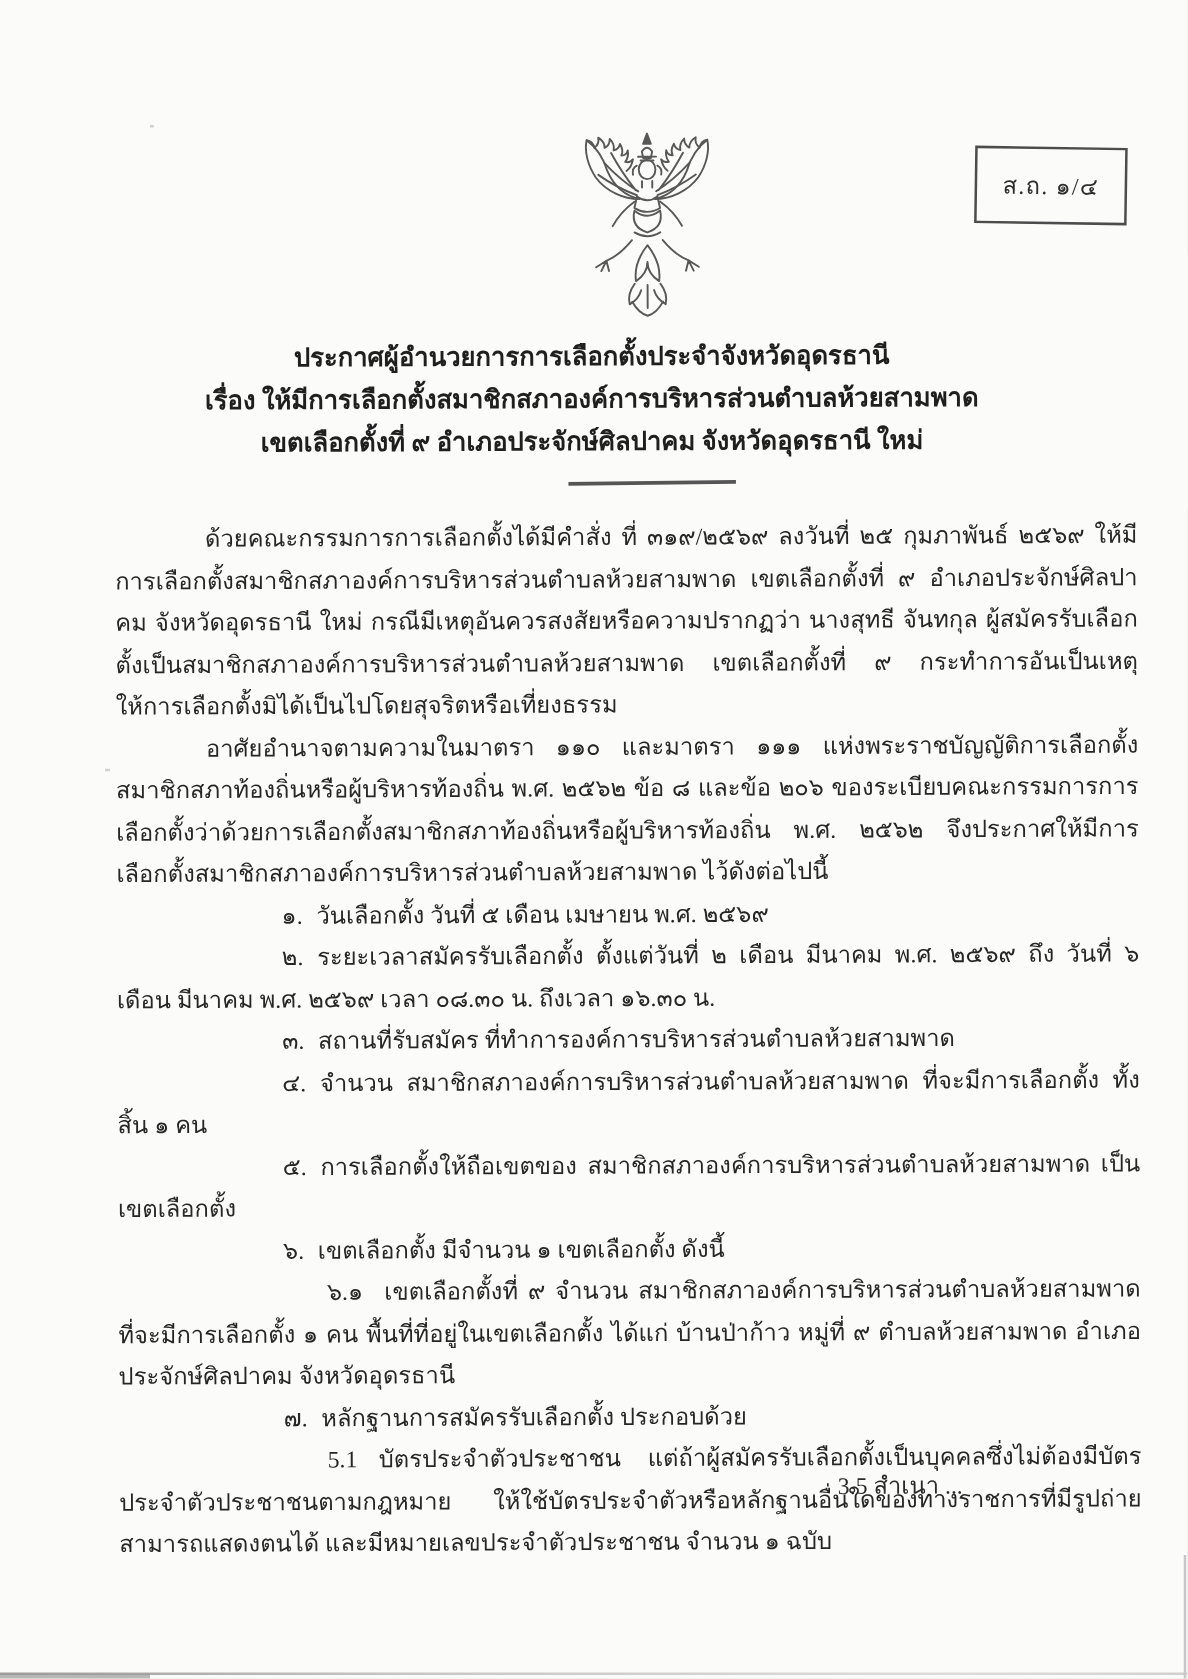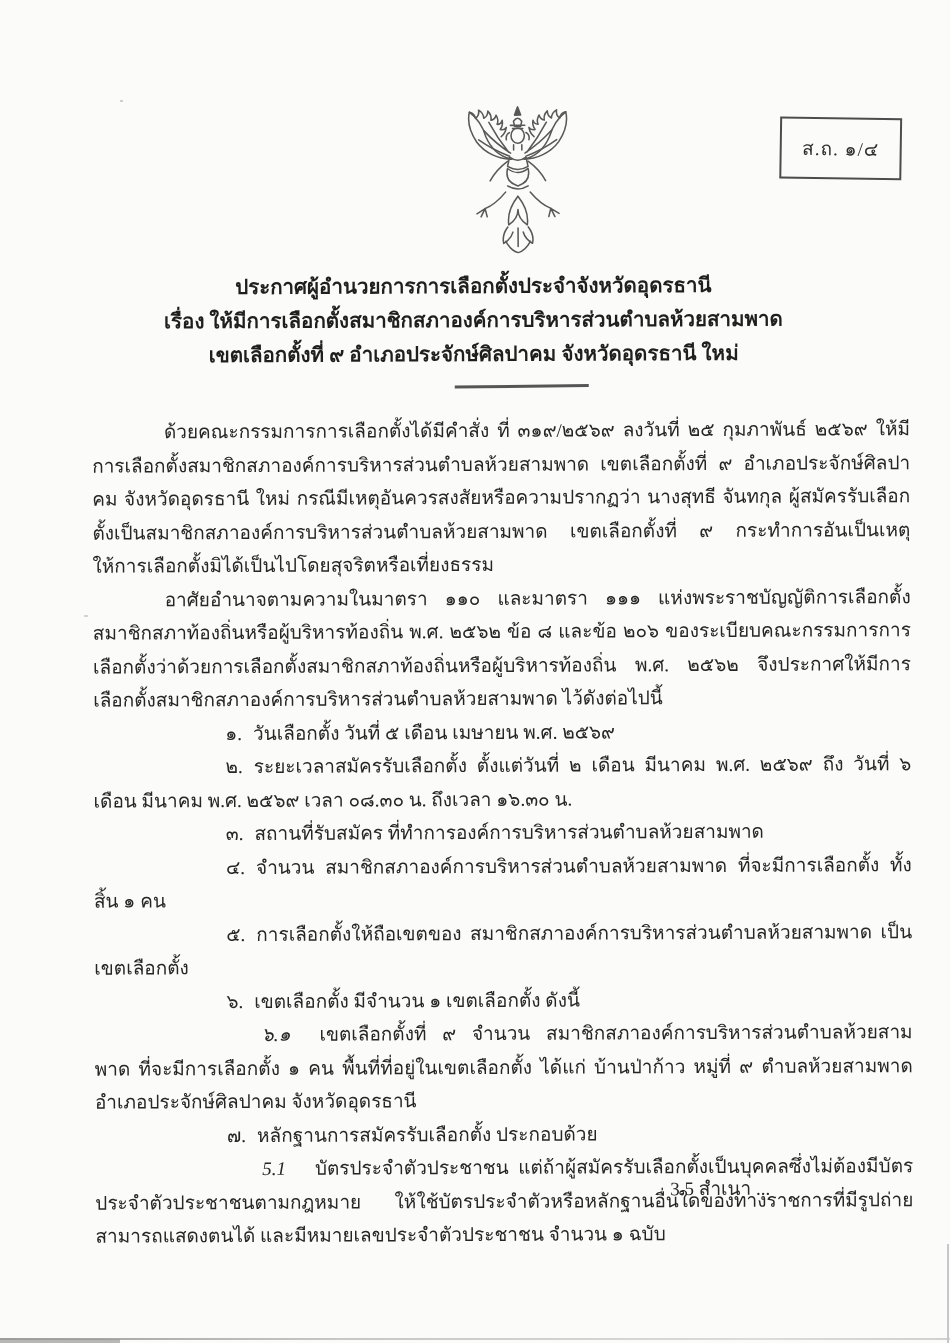--- a/index.html
+++ b/index.html
@@ -34,21 +34,21 @@
     font-size:19px;line-height:33.5px;text-align:justify;
     word-break:break-word;
   }
   .content p{margin:0;}
   .indent-p{text-indent:72px;}
   .item{text-indent:132px;}
   .subitem{text-indent:167px;}
   .gap-s{margin-top:5px;}
   .gap-m{margin-top:8px;}
   .num{padding-right:11px;}
-  .subitem .num{padding-right:29px;font-style:italic;}
+  .subitem .num{padding-right:17px;}
   
   .continuation{
     position:absolute;left:668px;top:1174px;font-size:19px;color:#2b2b2b;
   }
   
   .edge-bottom{
     position:absolute;left:0;bottom:3px;width:950px;height:2px;
     background:linear-gradient(to right,#8d8d8d,#bdbdbd 35%,#d6d6d4 80%,#c9c9c9);
     opacity:.85;
   }

